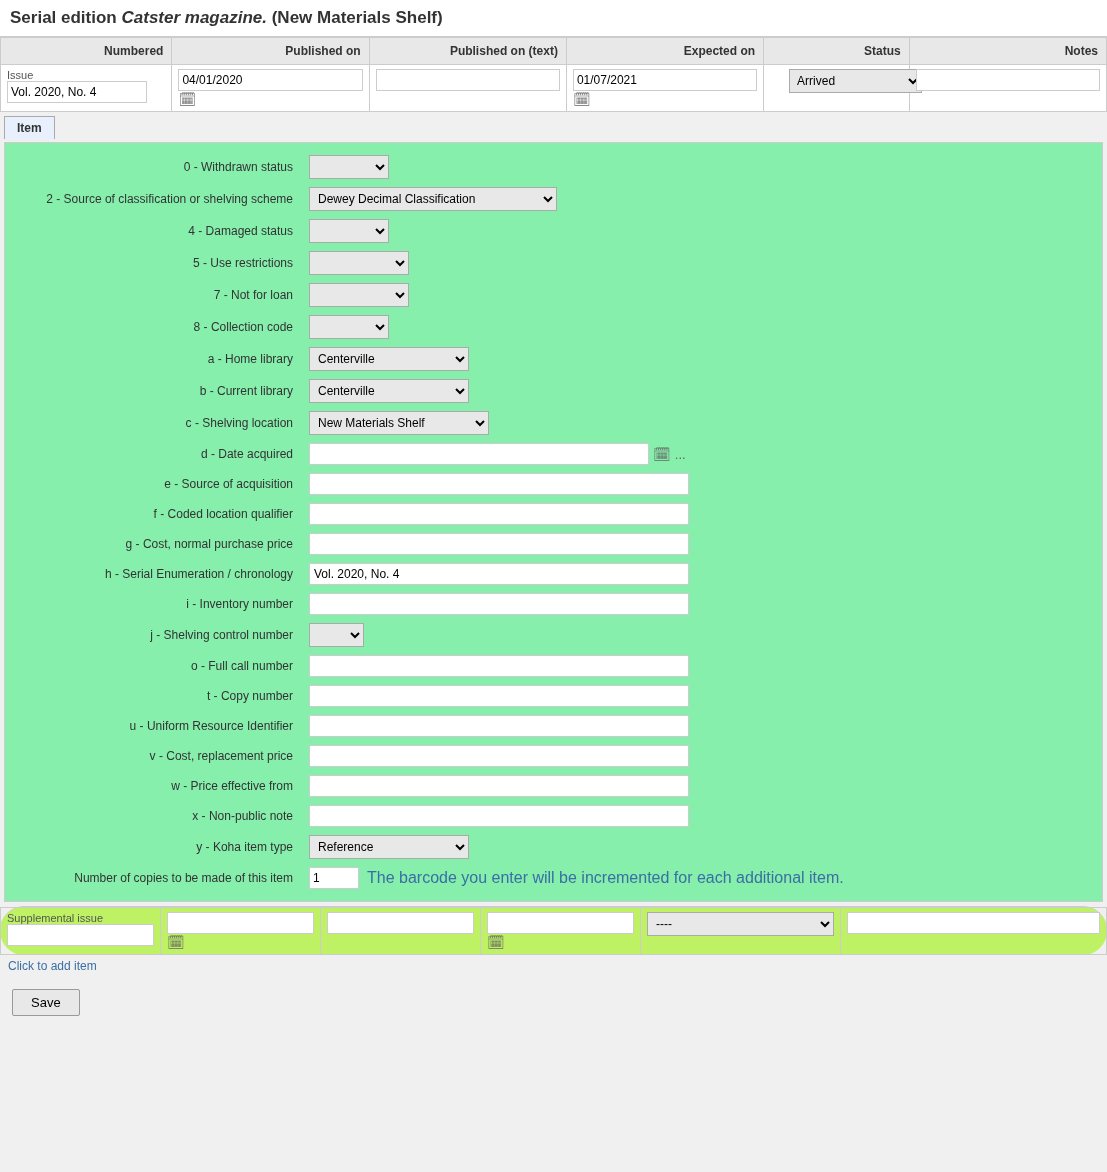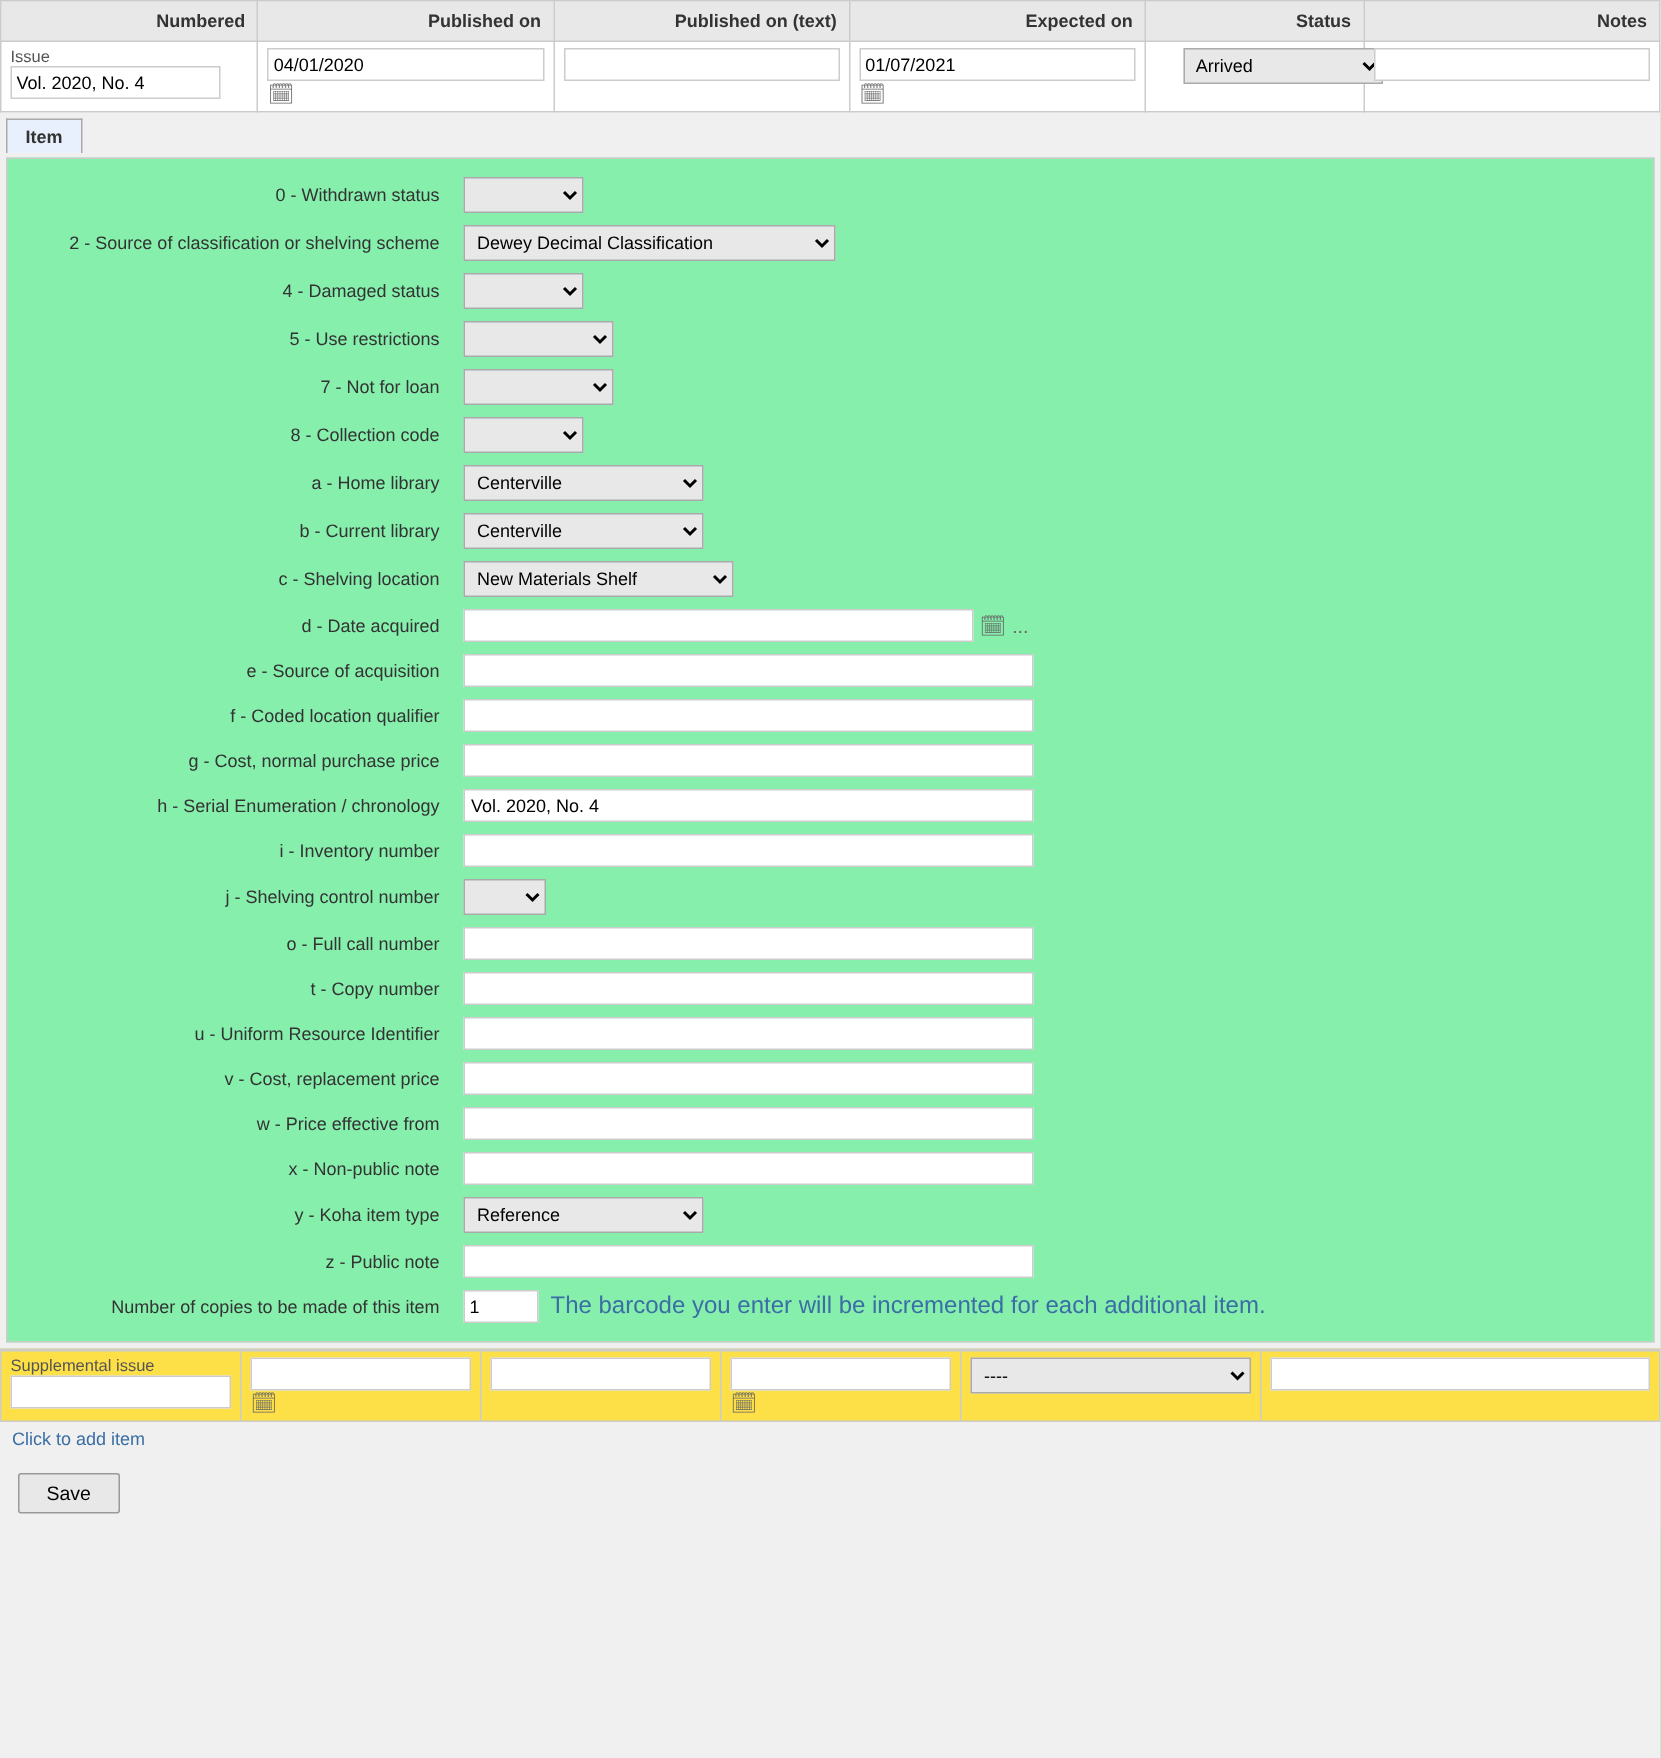--- a/index.html
+++ b/index.html
@@ -27,41 +27,44 @@
     .form-input { width: 380px; border: 1px solid #ccc; padding: 3px 4px; font-size: 12px; background: #fff; height: 22px; }
     .form-select { border: 1px solid #aaa; padding: 2px 4px; font-size: 12px; background: #e8e8e8; height: 24px; }
     
     .date-field-container { display: flex; align-items: center; gap: 4px; }
     .date-field-container input { width: 340px; border: 1px solid #ccc; padding: 3px 4px; font-size: 12px; height: 22px; }
     
     .copies-row { display: flex; align-items: center; gap: 8px; }
     .copies-input { width: 50px; border: 1px solid #ccc; padding: 3px; font-size: 12px; height: 22px; }
     .copies-hint { color: #3a6ea5; font-size: 16px; }
     
-    .supplemental-row { background: #fde047; border-top: 1px solid #ccc; }
+    .supplemental-row { background: #bef264; border-top: 1px solid #ccc; border-radius: 24px; }
     .supplemental-table { width: 100%; border-collapse: collapse; }
     .supplemental-table td { border: 1px solid #ccc; padding: 4px 6px; vertical-align: top; }
     .supplemental-label { font-size: 11px; color: #555; }
     .supplemental-input { width: 100%; border: 1px solid #ccc; padding: 3px; font-size: 12px; background: #fff; height: 22px; }
     
     .click-add { padding: 4px 8px; font-size: 12px; color: #3a6ea5; cursor: pointer; }
     
     .save-btn { background: #e8e8e8; border: 1px solid #999; padding: 5px 18px; font-size: 13px; cursor: pointer; margin: 8px; border-radius: 2px; }
     
     .barcode-cell { display: flex; align-items: center; gap: 4px; }
     .barcode-cell input { width: 360px; border: 1px solid #ccc; padding: 3px 4px; font-size: 12px; height: 22px; }
     .barcode-dots { font-size: 14px; color: #666; }
 
     .section-wrapper { background: #f0f0f0; }
   </style>
 </head>
 <body>
 
 <div class="section-wrapper">
 
+  <div style="font-size:17px;font-weight:bold;padding:8px 10px;background:#fff;border-bottom:1px solid #ccc;">
+    <span>Serial edition </span><em>Catster magazine.</em><span> (New Materials Shelf)</span>
+  </div>
 
   <table class="serial-table">
     <thead>
       <tr>
         <th>Numbered</th>
         <th>Published on</th>
         <th>Published on (text)</th>
         <th>Expected on</th>
         <th>Status</th>
         <th>Notes</th>
@@ -290,26 +293,20 @@
 
         <tr>
           <td class="label-cell">y - Koha item type</td>
           <td class="input-cell">
             <select class="form-select" style="width:160px;">
               <option>Reference</option>
             </select>
           </td>
         </tr>
 
-        <tr>
-          <td class="label-cell">z - Public note</td>
-          <td class="input-cell">
-            <input type="text" class="form-input" style="">
-          </td>
-        </tr>
 
         <tr>
           <td class="label-cell">Number of copies to be made of this item</td>
           <td class="input-cell">
             <div class="copies-row">
               <input type="text" class="copies-input" value="1" style="">
               <span class="copies-hint">The barcode you enter will be incremented for each additional item.</span>
             </div>
           </td>
         </tr>

